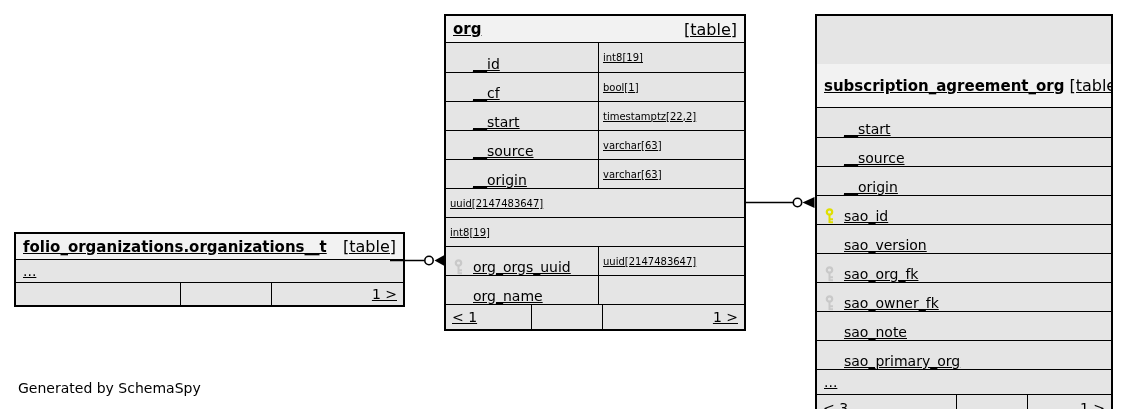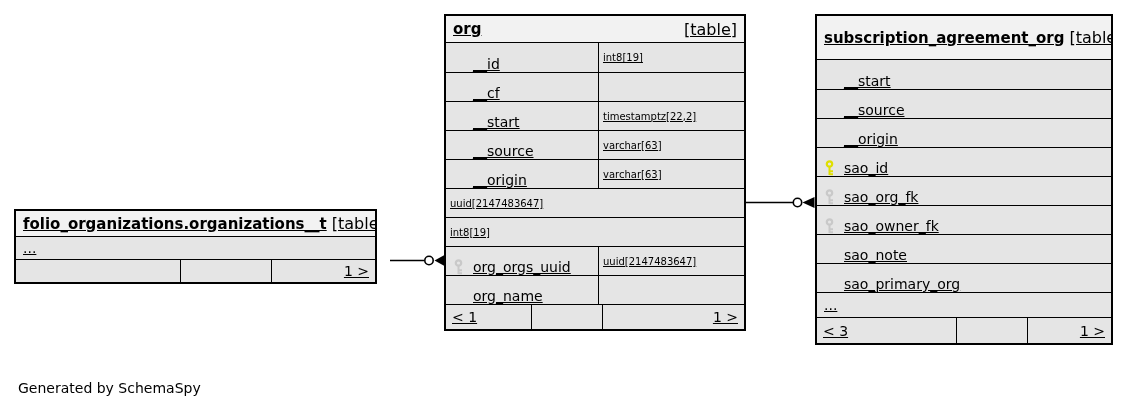--- a/index.html
+++ b/index.html
@@ -38,39 +38,39 @@
   .keyslot { width: 20px; margin-left: 7px; display: flex; align-items: center; justify-content: flex-start; flex: 0 0 20px; }
   .cell-type { flex: 1; display: flex; align-items: center; padding-left: 4px; font-size: 10px; }
   .ellipsis-row { display: flex; align-items: center; padding-left: 7px; font-size: 14px; }
   .bt { border-top: 1px solid #000; }
   .ftr { display: flex; border-top: 1px solid #000; font-size: 14px; }
   .fcell { display: flex; align-items: center; padding: 0 6px; }
   .fcell + .fcell { border-left: 1px solid #000; }
   .fcell.right { justify-content: flex-end; }
 
   
-  #tbl-left { left: 14px; top: 209px; width: 363px; }
+  #tbl-left { left: 14px; top: 232px; width: 391px; }
   #tbl-left .hdr { height: 26px; }
   #tbl-left .ellipsis-row { height: 22px; }
   #tbl-left .ftr { height: 23px; }
   #tbl-left .fcell:nth-child(1) { width: 164px; }
   #tbl-left .fcell:nth-child(2) { width: 91px; }
   #tbl-left .fcell:nth-child(3) { flex: 1; }
 
   
   #tbl-org { left: 444px; top: 14px; width: 302px; }
   #tbl-org .hdr { height: 27px; }
   #tbl-org .ftr { height: 25px; }
   #tbl-org .fcell:nth-child(1) { width: 85px; }
   #tbl-org .fcell:nth-child(2) { width: 71px; }
   #tbl-org .fcell:nth-child(3) { flex: 1; }
 
   
   #tbl-sao { left: 815px; top: 14px; width: 298px; }
-  #tbl-sao .hdr { height: 44px; }
+  #tbl-sao .hdr { height: 44px; margin-top: 48px; }
   #tbl-sao .ellipsis-row { height: 25px; }
   #tbl-sao .ftr { height: 26px; }
   #tbl-sao .fcell:nth-child(1) { width: 139px; }
   #tbl-sao .fcell:nth-child(2) { width: 71px; }
   #tbl-sao .fcell:nth-child(3) { flex: 1; }
 
   .key { display: block; }
   .key.pk circle, .key.pk path { stroke: #dfdf00; }
   .key.fk circle, .key.fk path { stroke: #c9c9c9; }
 
@@ -104,20 +104,21 @@
           <span class="keyslot"></span>
           <span>__id</span>
         </span>
       <span class="cell-type">int8[19]</span>
     </div>
     <div class="trow">
       <span class="cell-name">
           <span class="keyslot"></span>
           <span>__cf</span>
         </span>
+      <span class="cell-type">bool[1]</span>
     </div>
     <div class="trow">
       <span class="cell-name">
           <span class="keyslot"></span>
           <span>__start</span>
         </span>
       <span class="cell-type">timestamptz[22,2]</span>
     </div>
     <div class="trow">
       <span class="cell-name">
@@ -192,20 +193,26 @@
     <div class="trow">
       <span class="cell-name">
         <span class="keyslot">
           <svg class="key pk" viewBox="0 0 11 16" width="11" height="16">
             <circle cx="5.5" cy="4" r="2.7" fill="none" stroke-width="2.2"></circle>
             <path d="M5.5 6.7 V15 M5.5 11.2 H9 M5.5 14.2 H9" fill="none" stroke-width="2"></path>
           </svg>
         </span>
         <span>sao_id</span>
       </span>
+    </div>
+    <div class="trow">
+      <span class="cell-name">
+          <span class="keyslot"></span>
+          <span>sao_version</span>
+        </span>
     </div>
     <div class="trow">
       <span class="cell-name">
         <span class="keyslot">
           <svg class="key fk" viewBox="0 0 11 16" width="11" height="16">
             <circle cx="5.5" cy="4" r="2.7" fill="none" stroke-width="2.2"></circle>
             <path d="M5.5 6.7 V15 M5.5 11.2 H9 M5.5 14.2 H9" fill="none" stroke-width="2"></path>
           </svg>
         </span>
         <span>sao_org_fk</span>

